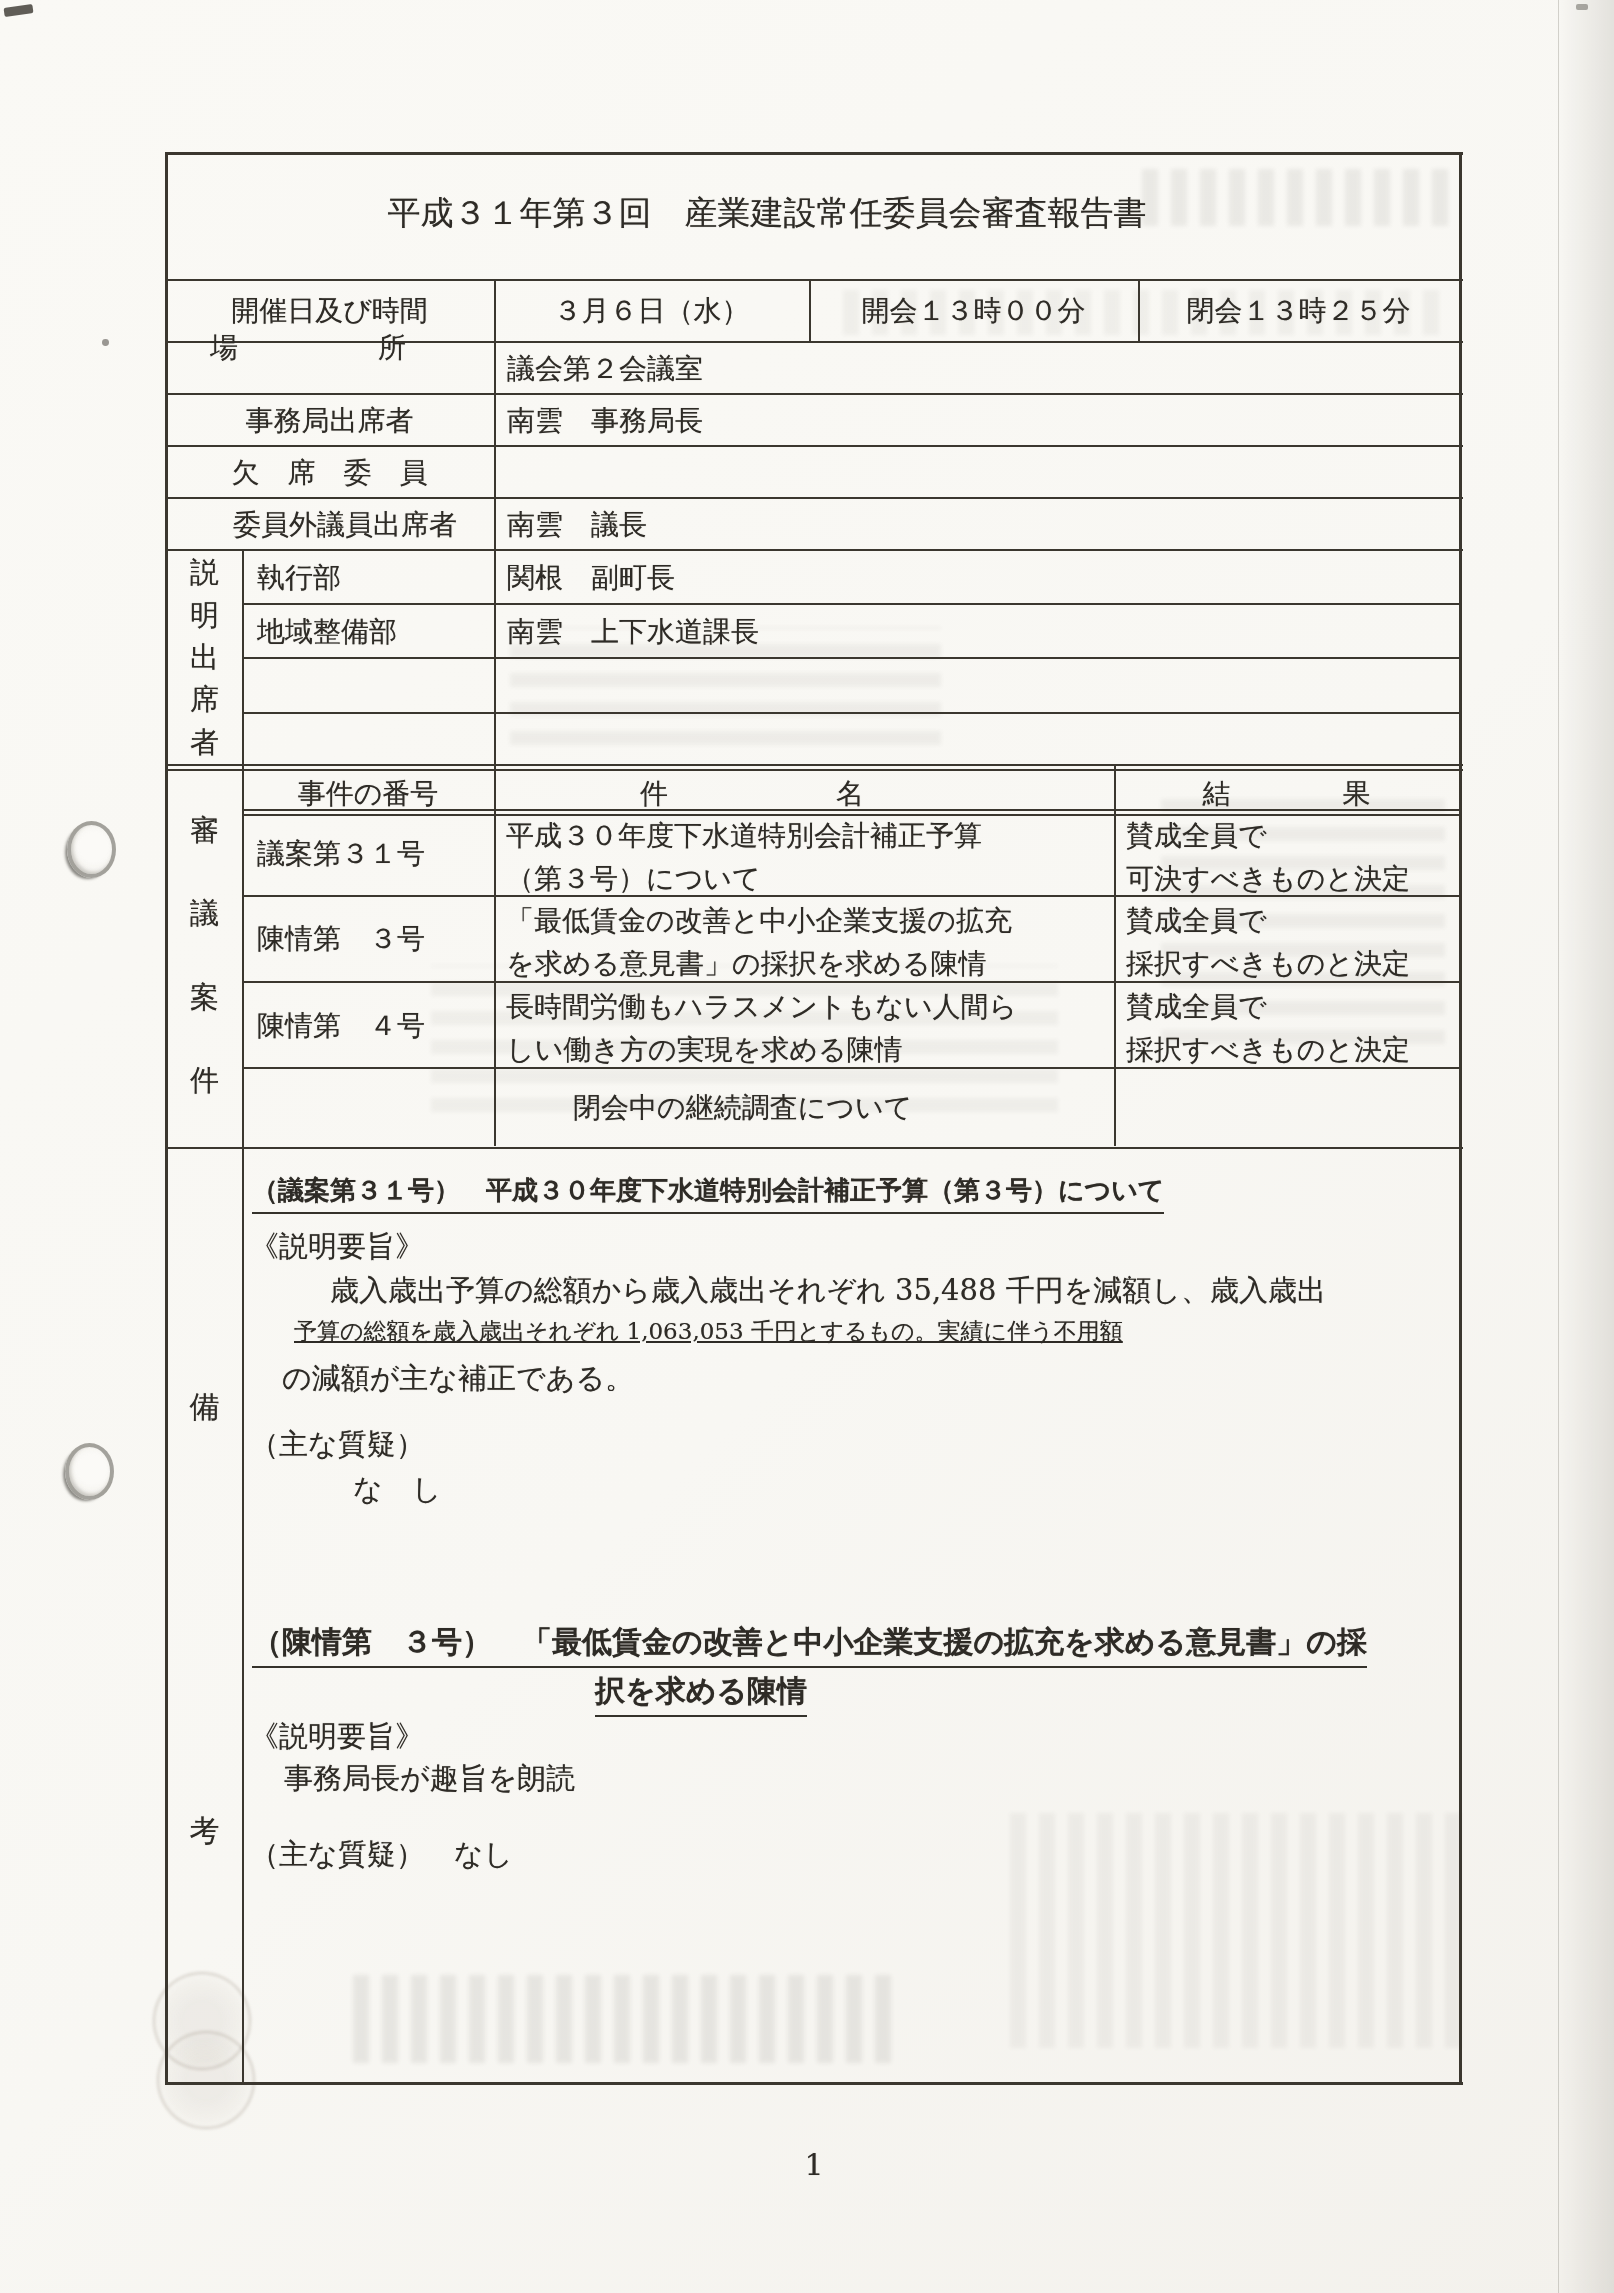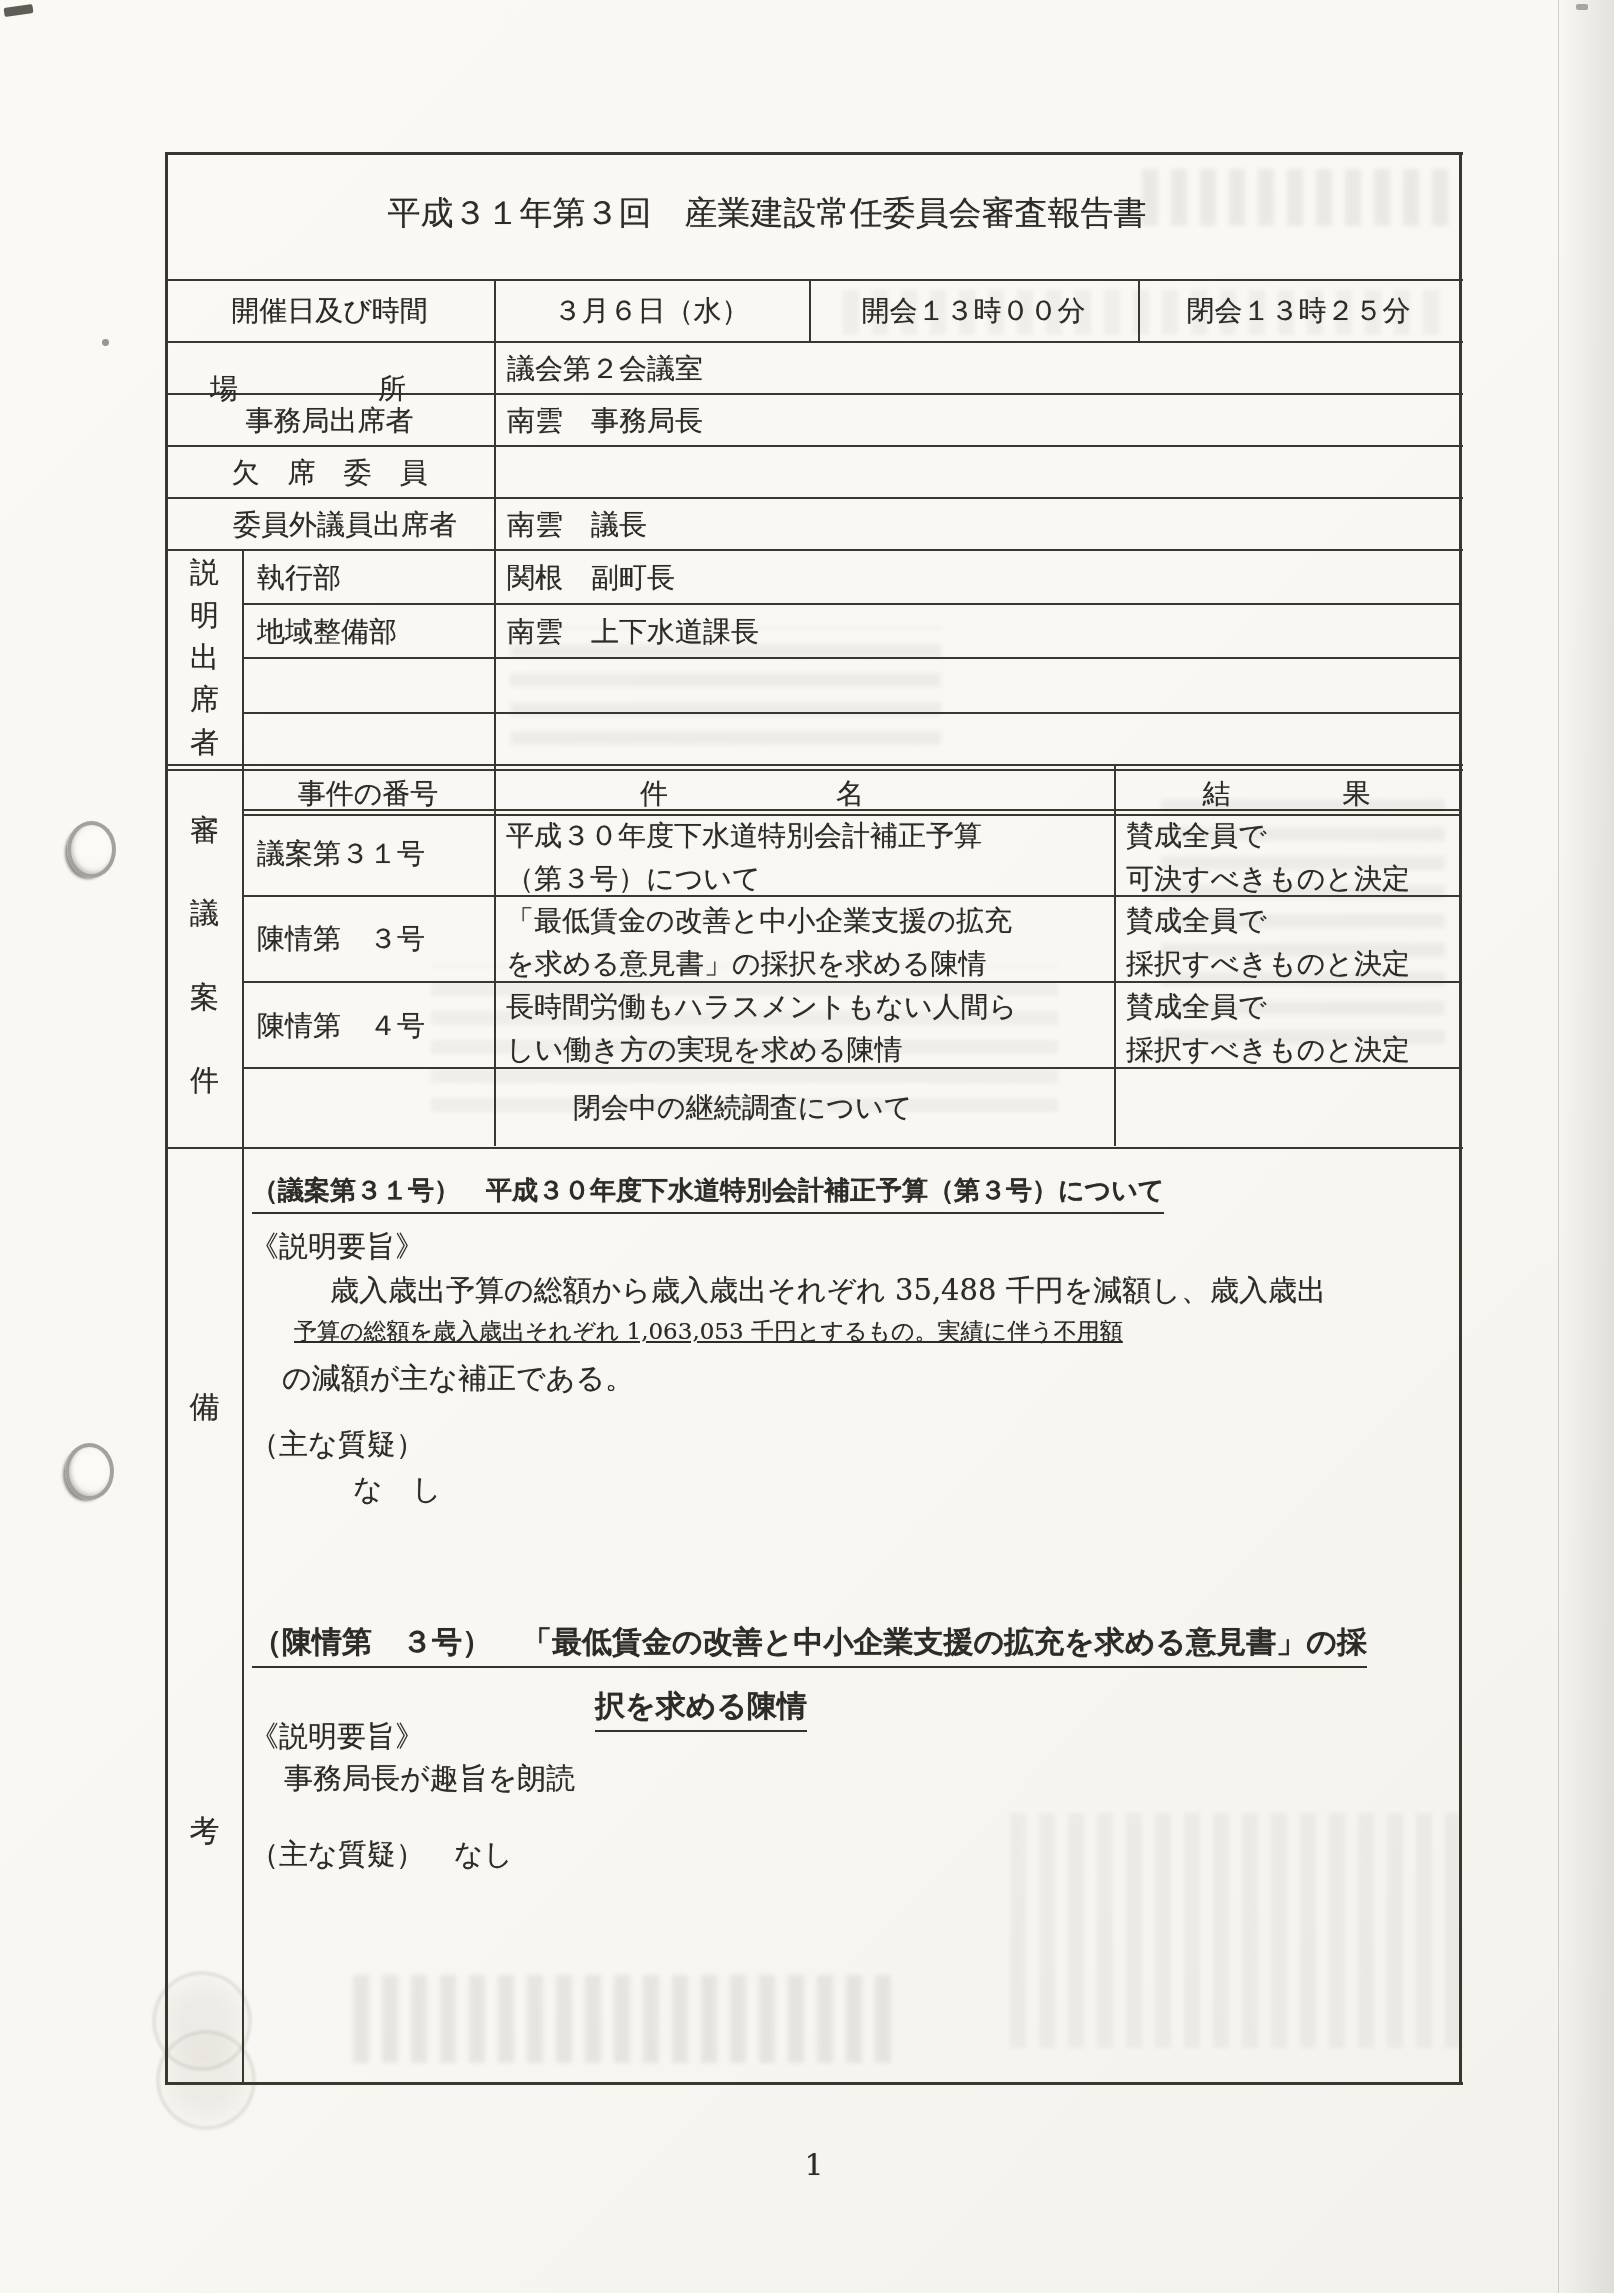--- a/index.html
+++ b/index.html
@@ -92,21 +92,21 @@
   <div class="vl" style="left:1138px;top:279px;height:62px;"></div>
   <div class="vl" style="left:1114px;top:766px;height:380px;"></div>
 
   <div class="t c" style="left:118px;top:194px;width:1298px;font-size:33px;">平成３１年第３回　産業建設常任委員会審査報告書</div>
 
   <div class="t c" style="left:165px;top:295px;width:329px;">開催日及び時間</div>
   <div class="t c" style="left:494px;top:295px;width:315px;">３月６日（水）</div>
   <div class="t c" style="left:809px;top:295px;width:329px;">開会１３時００分</div>
   <div class="t c" style="left:1138px;top:295px;width:321px;">閉会１３時２５分</div>
 
-  <div class="t c" style="left:165px;top:373px;width:286px;">場　　　　　所</div>
+  <div class="t c" style="left:165px;top:332px;width:286px;">場　　　　　所</div>
   <div class="t" style="left:507px;top:353px;">議会第２会議室</div>
 
   <div class="t c" style="left:165px;top:405px;width:329px;">事務局出席者</div>
   <div class="t" style="left:507px;top:405px;">南雲　事務局長</div>
 
   <div class="t c" style="left:165px;top:457px;width:329px;">欠　席　委　員</div>
   <div class="t" style="left:507px;top:457px;"></div>
 
   <div class="t c" style="left:165px;top:509px;width:360px;">委員外議員出席者</div>
   <div class="t" style="left:507px;top:509px;">南雲　議長</div>
@@ -172,21 +172,21 @@
   <div class="t" style="left:250px;top:1230px;font-size:29px;">《説明要旨》</div>
   <div class="t" style="left:330px;top:1274px;font-size:29px;">歳入歳出予算の総額から歳入歳出それぞれ 35,488 千円を減額し、歳入歳出</div>
   <div class="t" style="left:294px;top:1318px;font-size:23px;text-decoration:underline;">予算の総額を歳入歳出それぞれ 1,063,053 千円とするもの。実績に伴う不用額</div>
   <div class="t" style="left:282px;top:1362px;font-size:29px;">の減額が主な補正である。</div>
   <div class="t" style="left:250px;top:1428px;font-size:29px;">（主な質疑）</div>
   <div class="t" style="left:353px;top:1473px;font-size:29px;">な　し</div>
 
   <div class="t" style="left:252px;top:1625px;font-size:30px;">
     <span class="uline">（陳情第　３号）　「最低賃金の改善と中小企業支援の拡充を求める意見書」の採</span>
   </div>
-  <div class="t" style="left:595px;top:1674px;font-size:30px;margin-top:15px;">
+  <div class="t" style="left:595px;top:1674px;font-size:30px;">
     <span class="uline">択を求める陳情</span>
   </div>
   <div class="t" style="left:250px;top:1720px;font-size:29px;">《説明要旨》</div>
   <div class="t" style="left:284px;top:1762px;font-size:29px;">事務局長が趣旨を朗読</div>
   <div class="t" style="left:250px;top:1838px;font-size:29px;">（主な質疑）　なし</div>
 
   <div class="t c" style="left:165px;top:2148px;width:1298px;font-size:30px;">1</div>
 
 </div>
 

